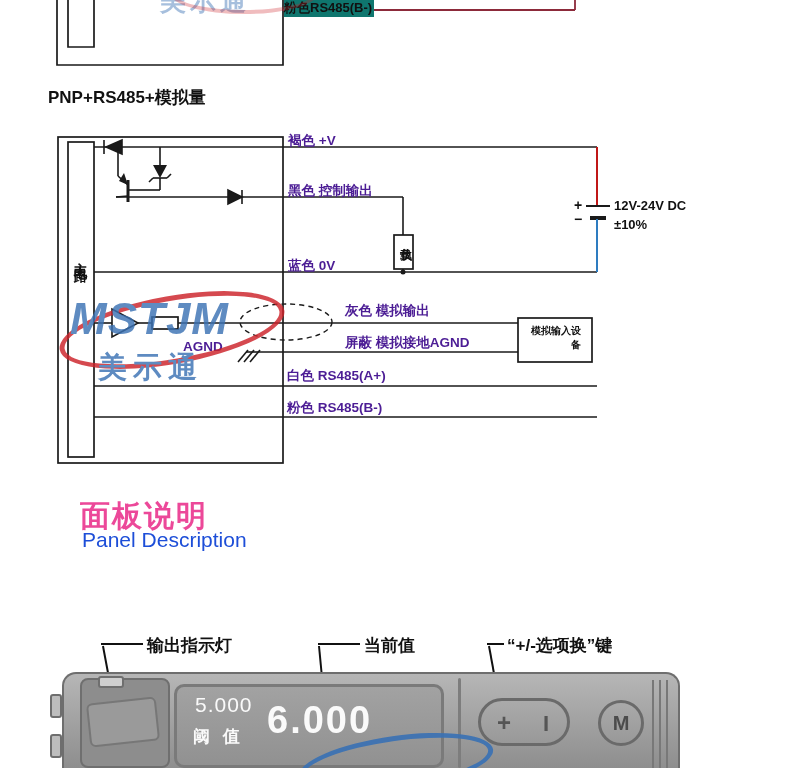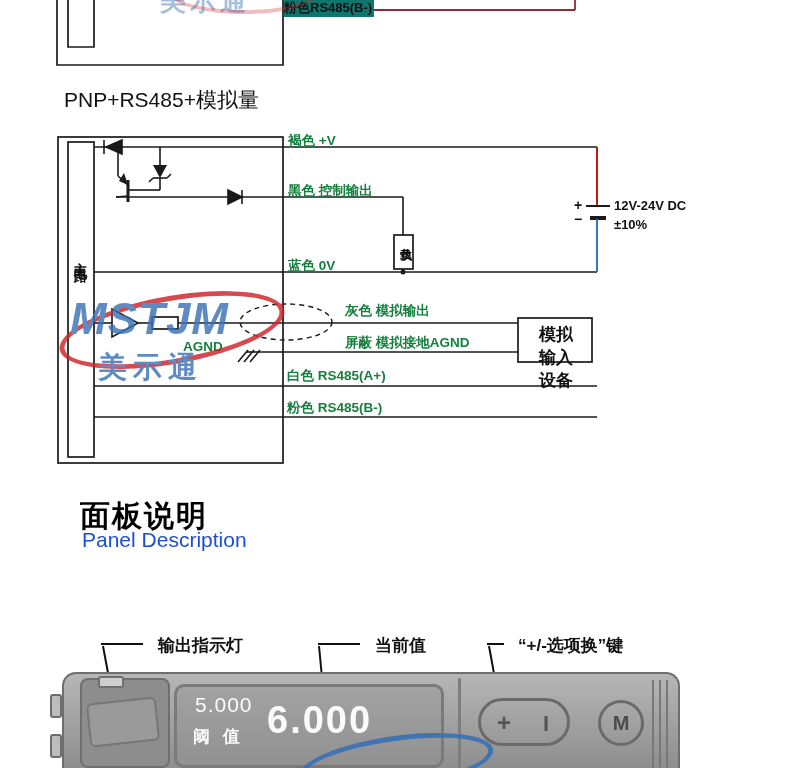--- a/index.html
+++ b/index.html
@@ -2,26 +2,26 @@
 <html><head>
 <meta charset="utf-8">
 <style>
   html,body{margin:0;padding:0;background:#fff;}
   #page{
     position:relative;width:790px;height:768px;overflow:hidden;background:#fff;
     font-family:"Liberation Sans","DejaVu Sans",sans-serif;color:#111;
   }
   .abs{position:absolute;}
   svg{position:absolute;left:0;top:0;z-index:2;}
-  .wl{position:absolute;z-index:4;font-weight:bold;font-size:13.5px;color:#15803d;white-space:nowrap;}
+  .wl{position:absolute;z-index:4;font-weight:bold;font-size:13.5px;color:#4c1d95;white-space:nowrap;}
   .vtext{writing-mode:vertical-rl;text-orientation:upright;font-weight:bold;color:#111;}
-  .diagram-title{position:absolute;left:64px;top:86px;font-size:21px;font-weight:normal;z-index:4;}
-  .heading-cn{position:absolute;left:80px;top:496px;font-size:30px;font-weight:bold;color:#000000;z-index:4;letter-spacing:2px;}
+  .diagram-title{position:absolute;left:48px;top:86px;font-size:17px;font-weight:bold;z-index:4;}
+  .heading-cn{position:absolute;left:80px;top:496px;font-size:30px;font-weight:bold;color:#ec4899;z-index:4;letter-spacing:2px;}
   .heading-en{position:absolute;left:82px;top:528px;font-size:21px;color:#1d4ed8;z-index:4;}
-  .callout{position:absolute;z-index:4;font-size:17px;font-weight:bold;white-space:nowrap;margin-left:11px;}
+  .callout{position:absolute;z-index:4;font-size:17px;font-weight:bold;white-space:nowrap;}
   
   .dev{position:absolute;z-index:3;box-sizing:border-box;}
   #device-body{left:62px;top:672px;width:618px;height:96px;background:linear-gradient(#b6b6b6,#8e8e8e);
     border:2px solid #6e6e6e;border-bottom:none;border-radius:14px 14px 0 0;}
   .clip-tab{width:12px;height:24px;background:#bdbdbd;border:2px solid #6e6e6e;border-radius:3px;}
   #clamp{left:80px;top:678px;width:90px;height:90px;background:#8d8d8d;border:2px solid #6f6f6f;border-radius:8px;}
   #clamp-lever{left:88px;top:700px;width:70px;height:44px;background:#9a9a9a;border:2px solid #777;border-radius:6px;transform:rotate(-6deg);}
   #led{left:98px;top:676px;width:26px;height:12px;background:#cfcfcf;border:2px solid #6f6f6f;border-radius:3px;}
   #display{left:174px;top:684px;width:270px;height:84px;background:linear-gradient(#a2a2a2,#919191);
     border:3px solid #7a7a7a;border-radius:10px;color:#fafafa;}
@@ -41,21 +41,21 @@
   #wm-main .swoosh{position:absolute;left:0;top:10px;width:218px;height:58px;border:5px solid #cc2229;border-radius:50%;transform:rotate(-10deg);}
   #wm-main .logo{position:absolute;left:12px;top:8px;font-size:44px;font-weight:bold;font-style:italic;color:#3b72b4;letter-spacing:1px;}
   #wm-main .cn{position:absolute;left:40px;top:62px;font-size:29px;font-weight:bold;color:#3b72b4;letter-spacing:6px;}
   #wm-bottom{left:298px;top:730px;width:220px;height:48px;opacity:.92;z-index:6;}
   #wm-bottom .swoosh{position:absolute;left:0;top:6px;width:186px;height:44px;border:5px solid #3b72b4;border-radius:50%;transform:rotate(-8deg);}
   #wm-bottom .logo{position:absolute;left:14px;top:0px;font-size:34px;font-weight:bold;font-style:italic;color:#c9342f;}
   #wm-top{left:160px;top:-16px;font-size:26px;font-weight:bold;color:#3b72b4;opacity:.45;letter-spacing:4px;z-index:5;}
   #wm-top-swoosh{left:170px;top:-28px;width:140px;height:34px;border:4px solid #cc2229;border-radius:50%;opacity:.3;z-index:5;}
   #top-pink-label{position:absolute;left:284px;top:-1px;z-index:4;font-weight:bold;font-size:13px;background:#0f766e;padding-right:2px;white-space:nowrap;}
   .power-txt{position:absolute;z-index:4;font-weight:bold;font-size:13px;white-space:nowrap;}
-  #analog-dev-label{position:absolute;left:531px;top:324px;width:50px;z-index:4;font-size:17px;font-weight:bold;text-align:center;line-height:1.35;}
+  #analog-dev-label{position:absolute;left:531px;top:324px;width:50px;z-index:4;font-size:10px;font-weight:bold;text-align:right;line-height:1.35;}
 </style>
 </head>
 <body>
 
 <div id="page">
 
   <svg width="790" height="768" viewBox="0 0 790 768">
 
     <g stroke="#1a1a1a" stroke-width="1.7" fill="none">
       <polyline points="57,0 57,65 283,65 283,0"></polyline>

